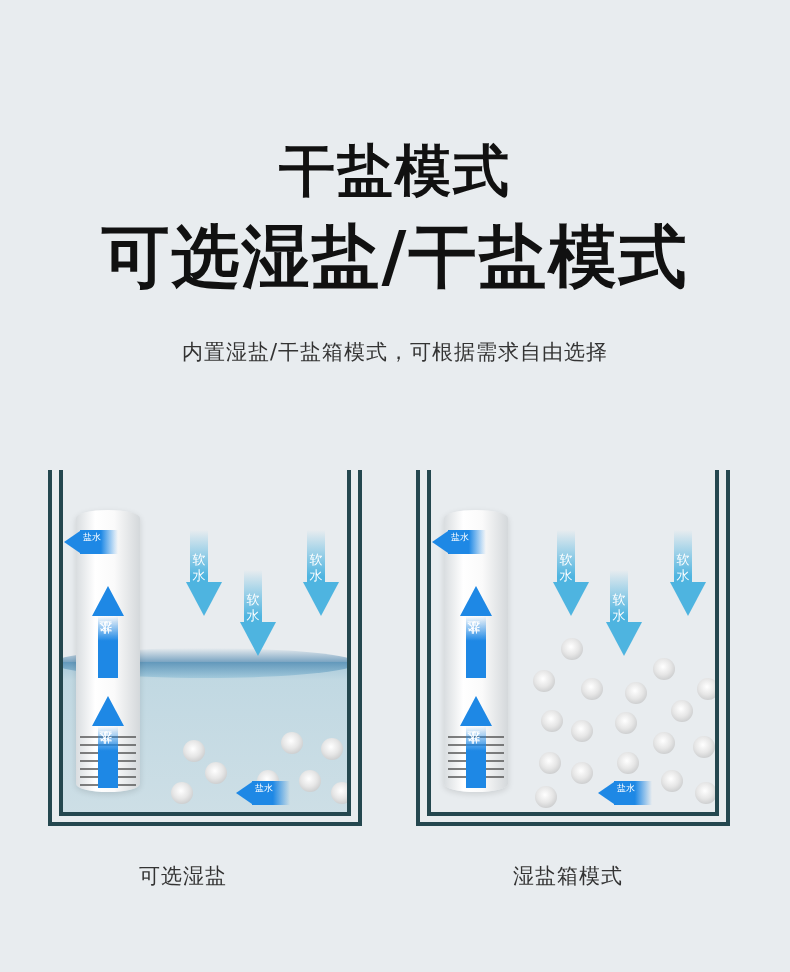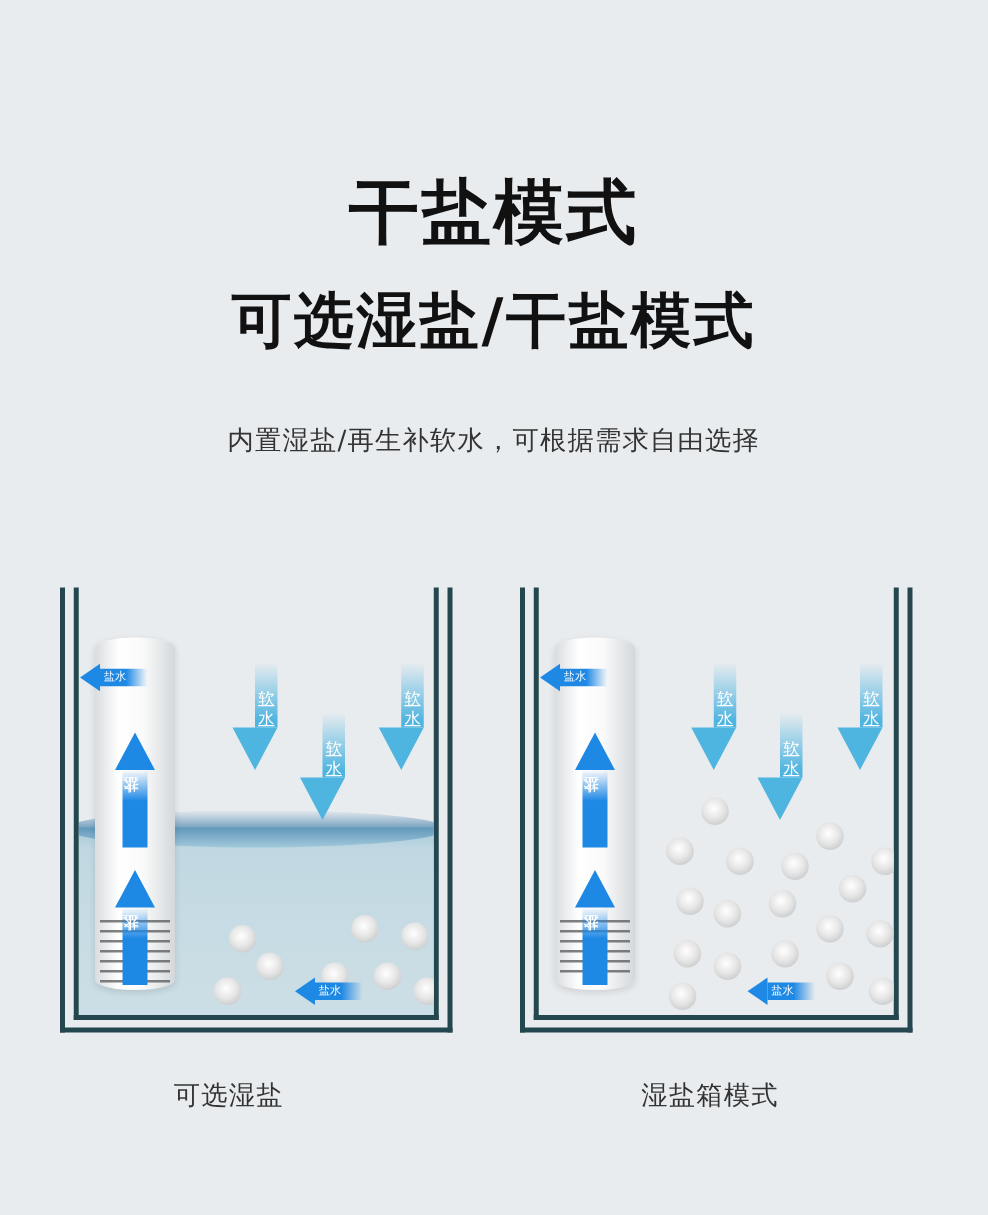--- a/index.html
+++ b/index.html
@@ -1,49 +1,49 @@
 <!DOCTYPE html>
 <html><head>
 <meta charset="utf-8">
 <style>
   html,body{margin:0;padding:0;}
   body{width:790px;height:972px;background:#e8ecef;position:relative;overflow:hidden;font-family:"DejaVu Sans","Liberation Sans",sans-serif;}
   .title{position:absolute;left:0;width:790px;text-align:center;color:#111;font-weight:bold;letter-spacing:2px;}
   .t1{top:136px;font-size:56px;line-height:70px;}
-  .t2{top:222px;font-size:48px;line-height:70px;}
+  .t2{top:222px;font-size:68px;line-height:70px;}
   .sub{position:absolute;top:338px;left:0;width:790px;text-align:center;font-size:21px;color:#333;letter-spacing:1px;}
   .panel{position:absolute;top:470px;width:320px;height:360px;}
   .p-left{left:46px;}
   .p-right{left:414px;}
   .tank-outer{position:absolute;left:2px;top:0;width:314px;height:356px;border:4px solid #24474f;border-top:none;box-sizing:border-box;}
   .tank-inner{position:absolute;left:13px;top:0;width:292px;height:346px;border:4px solid #24474f;border-top:none;box-sizing:border-box;overflow:hidden;}
   .water{position:absolute;left:0;right:0;bottom:0;height:150px;background:linear-gradient(180deg,rgba(110,170,200,.55) 0%,rgba(180,210,222,.75) 12%,rgba(200,220,228,.85) 100%);}
   .wave{position:absolute;left:-10px;right:-10px;top:-14px;height:30px;border-radius:50%;background:linear-gradient(180deg,rgba(40,110,160,.0),rgba(40,110,160,.55) 45%,rgba(120,180,210,.4));}
   .cyl{position:absolute;left:30px;top:40px;width:64px;height:282px;border-radius:32px/8px;background:linear-gradient(90deg,#d9dde0 0%,#ffffff 30%,#fafafa 60%,#d4d8db 100%);box-shadow:0 2px 6px rgba(0,0,0,.12);}
   .coil{position:absolute;left:4px;width:56px;height:2px;background:#555;opacity:.75;}
   .up-arrow{position:absolute;left:16px;width:32px;}
   .up-arrow .head{width:0;height:0;border-left:16px solid transparent;border-right:16px solid transparent;border-bottom:30px solid #1e88e5;}
   .up-arrow .shaft{margin-left:6px;width:20px;height:62px;background:linear-gradient(180deg,#1e88e5 0%,#1e88e5 60%,rgba(30,136,229,0) 100%);color:#fff;font-size:13px;line-height:15px;text-align:center;padding-top:4px;box-sizing:border-box;writing-mode:vertical-rl;transform:rotate(180deg);}
   .left-arrow{position:absolute;height:22px;display:flex;align-items:center;}
   .left-arrow .head{width:0;height:0;border-top:11px solid transparent;border-bottom:11px solid transparent;border-right:16px solid #1e88e5;}
-  .left-arrow .body{height:14px;width:38px;background:linear-gradient(90deg,#1e88e5 55%,rgba(30,136,229,0));color:#fff;font-size:9px;line-height:14px;padding-left:3px;box-sizing:border-box;}
+  .left-arrow .body{height:24px;width:38px;background:linear-gradient(90deg,#1e88e5 55%,rgba(30,136,229,0));color:#fff;font-size:9px;line-height:14px;padding-left:3px;box-sizing:border-box;}
   .down-arrow{position:absolute;width:36px;}
-  .down-arrow .shaft{margin-left:18px;width:18px;height:52px;background:linear-gradient(180deg,rgba(78,180,224,0) 0%,#4eb4e0 90%);color:#fff;font-size:13px;line-height:16px;text-align:center;padding-top:22px;box-sizing:border-box;text-decoration:underline;}
+  .down-arrow .shaft{margin-left:4px;width:18px;height:52px;background:linear-gradient(180deg,rgba(78,180,224,0) 0%,#4eb4e0 90%);color:#fff;font-size:13px;line-height:16px;text-align:center;padding-top:22px;box-sizing:border-box;}
   .down-arrow .head{width:0;height:0;border-left:18px solid transparent;border-right:18px solid transparent;border-top:34px solid #4eb4e0;position:relative;}
   .ball{position:absolute;width:22px;height:22px;border-radius:50%;background:radial-gradient(circle at 45% 40%,#ffffff 0%,#e6e6e6 45%,#b8babc 100%);}
   .caption{position:absolute;top:862px;font-size:21px;color:#333;letter-spacing:1px;}
   .cap-left{left:139px;}
   .cap-right{left:513px;}
 </style>
 </head>
 <body>
 
 <div class="title t1">干盐模式</div>
 <div class="title t2">可选湿盐/干盐模式</div>
-<div class="sub">内置湿盐/再生补软水，可根据需求自由选择</div>
+<div class="sub">内置湿盐/干盐箱模式，可根据需求自由选择</div>
 
 <div class="panel p-left">
   <div class="tank-outer"></div>
   <div class="tank-inner">
     <div class="water">
         <div class="wave"></div>
       </div>
     <div class="ball" style="left:120px;top:270px"></div>
     <div class="ball" style="left:142px;top:292px"></div>
     <div class="ball" style="left:108px;top:312px"></div>

